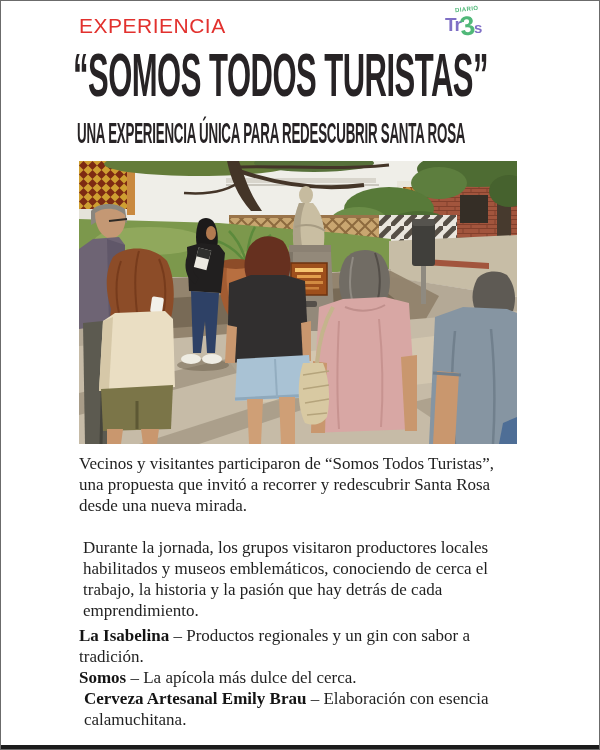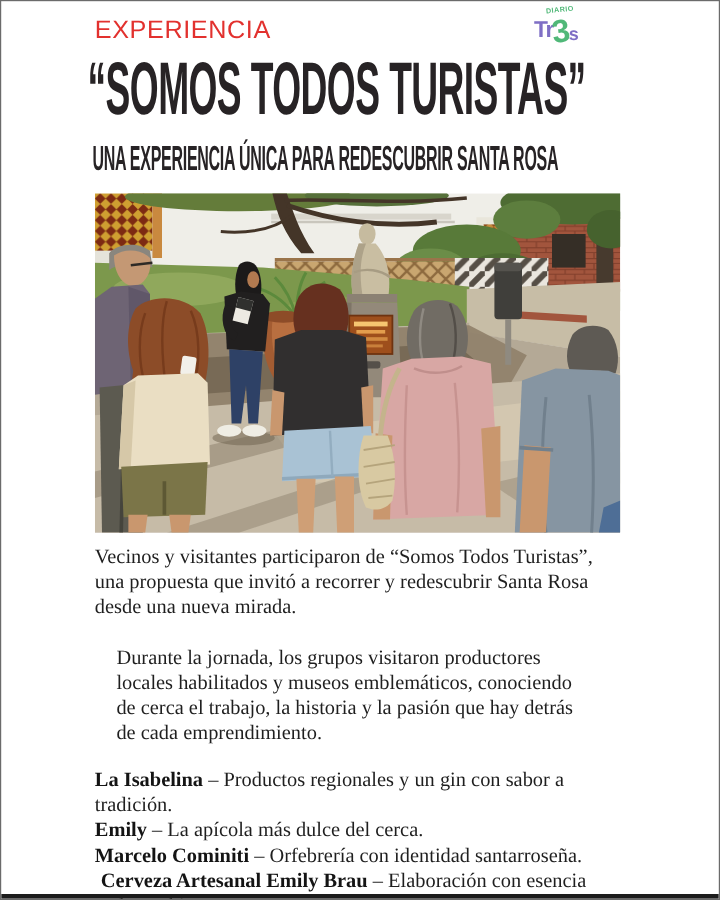--- a/index.html
+++ b/index.html
@@ -37,21 +37,21 @@
   
   .photo{position:absolute;left:78px;top:160px;width:438px;height:283px;overflow:hidden;}
   .photo svg{display:block;width:438px;height:283px;}
   
   .article{
     position:absolute;left:78px;top:452px;width:430px;
     font-family:Liberation Serif, serif;
     font-size:17px;line-height:21px;color:#1f1f1f;
   }
   .article p{margin:0 0 21px 0;}
-  .article p.tight{margin:18px;}
+  .article p.tight{margin:4px;}
   .vendor{margin:0;}
   .vendor b{font-weight:700;color:#141414;}
   .vendor.indent{padding-left:5px;}
   .bottom-bar{position:absolute;left:0;bottom:0;width:100%;height:4px;background:#1c1c1c;}
 </style>
 </head>
 <body>
 
 <div class="page">
 
@@ -264,19 +264,18 @@
           <polygon points="424,262 438,256 438,283 420,283" fill="#4e6e96"></polygon>
         </g>
       </g>
     </svg>
   </div>
 
   <div class="article">
     <p>Vecinos y visitantes participaron de “Somos Todos Turistas”, una propuesta que invitó a recorrer y redescubrir Santa Rosa desde una nueva mirada.</p>
     <p class="tight">Durante la jornada, los grupos visitaron productores locales habilitados y museos emblemáticos, conociendo de cerca el trabajo, la historia y la pasión que hay detrás de cada emprendimiento.</p>
     <div class="vendor"><b>La Isabelina</b><span> – Productos regionales y un gin con sabor a tradición.</span></div>
-    <div class="vendor"><b>Emily</b><span> – La apícola más dulce del cerca.</span></div>
-    <div class="vendor"><b>Marcelo Cominiti</b><span> – Orfebrería con identidad santarroseña.</span></div>
+    <div class="vendor"><b>Somos</b><span> – La apícola más dulce del cerca.</span></div>
     <div class="vendor indent"><b>Cerveza Artesanal Emily Brau</b><span> – Elaboración con esencia calamuchitana.</span></div>
   </div>
 
   <div class="bottom-bar"></div>
 </div>
 
 </body></html>

